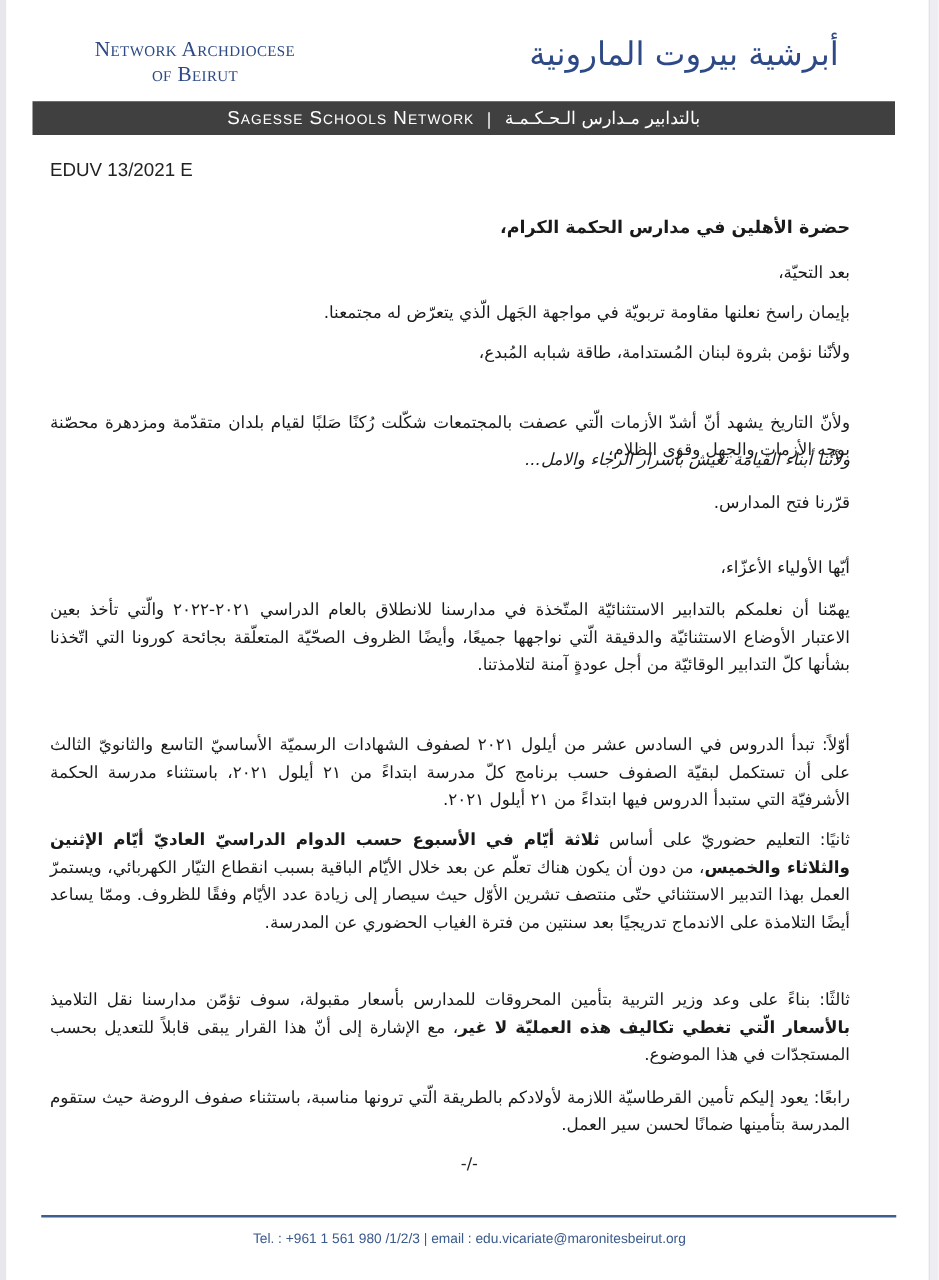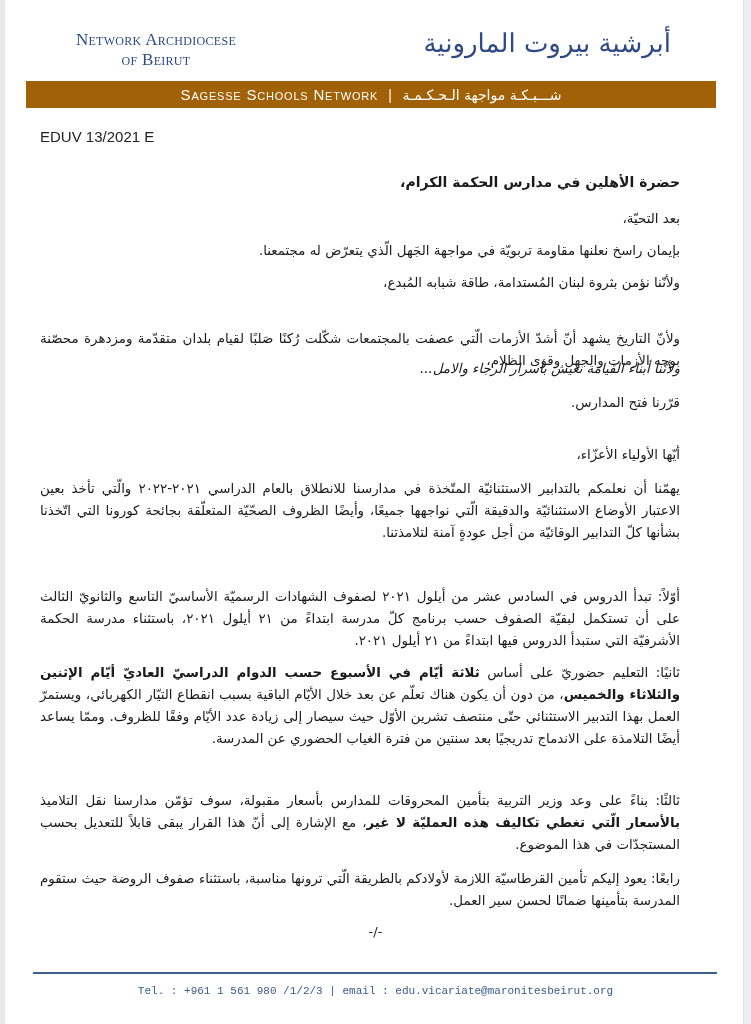--- a/index.html
+++ b/index.html
@@ -8,57 +8,57 @@
 
     .edge-left { position: absolute; left: 0; top: 0; width: 5px; height: 1024px; background: #e8e8ec; }
     .edge-right { position: absolute; right: 0; top: 0; width: 8px; height: 1024px; background: #eeeef2; border-left: 1px solid #e2e2e6; }
 
     .lh-en { position: absolute; left: 46px; top: 30px; width: 220px; text-align: center;
       font-family: "Liberation Serif", serif; color: #2e4a86; font-size: 13px; letter-spacing: 0.3px; line-height: 20px; font-variant: small-caps; }
     .lh-en .big { font-size: 17px; }
     .lh-ar { position: absolute; right: 80px; top: 28px; font-family: "DejaVu Serif", serif;
       color: #2e4a86; font-size: 26px; direction: rtl; }
 
-    .banner { position: absolute; left: 26px; top: 81px; width: 690px; height: 27px; background: #a16207;
+    .banner { position: absolute; left: 26px; top: 81px; width: 690px; height: 27px; background: #404040;
       color: #ffffff; display: flex; align-items: center; justify-content: center; gap: 10px;
       font-family: "Liberation Sans", sans-serif; font-size: 14px; letter-spacing: 0.8px; }
     .banner .en { font-variant: small-caps; font-size: 15px; }
     .banner .sep { opacity: 0.95; }
     .banner .ar { direction: rtl; font-family: "DejaVu Sans", sans-serif; font-size: 14px; letter-spacing: 2px; }
 
     .ref { position: absolute; left: 40px; top: 128px; font-family: Liberation Sans, sans-serif; font-size: 15px; color: #222; }
 
     .body { position: absolute; left: 40px; top: 168px; width: 640px; direction: rtl; text-align: right;
       font-family: "DejaVu Sans", sans-serif; font-size: 13.4px; color: #1a1a1a; }
     .body p { line-height: 22px; }
     .body .just { text-align: justify; text-align-last: right; }
     .body b { font-weight: bold; }
 
     .pg { position: absolute; left: 0; width: 751px; text-align: center; font-size: 13px; color: #222; font-family: "DejaVu Sans", sans-serif; }
 
     .footer-line { position: absolute; left: 33px; top: 972px; width: 684px; height: 2px; background: #3d5f8f; }
     .footer-text { position: absolute; left: 0; top: 985px; width: 751px; text-align: center;
-      font-family: Liberation Mono, monospace; font-size: 11px; color: #3a5a8c; }
+      font-family: Liberation Sans, sans-serif; font-size: 11px; color: #3a5a8c; }
   </style>
 </head>
 <body>
 
 <div class="edge-left"></div>
 <div class="edge-right"></div>
 
 <div class="lh-en">
   <div class="big">Network Archdiocese</div>
   <div class="big">of Beirut</div>
 </div>
 <div class="lh-ar">أبرشية بيروت المارونية</div>
 
 <div class="banner">
   <span class="en">Sagesse Schools Network</span>
   <span class="sep">|</span>
-  <span class="ar">شـــبـكـة مواجهة الـحـكـمـة</span>
+  <span class="ar">بالتدابير مـدارس الـحـكـمـة</span>
 </div>
 
 <div class="ref">EDUV 13/2021 E</div>
 
 <div class="body">
   <p style="position:absolute; right:0; top:3px; font-weight:bold; font-size:14px;">حضرة الأهلين في مدارس الحكمة الكرام،</p>
   <p style="position:absolute; right:0; top:40px;">بعد التحيّة،</p>
   <p style="position:absolute; right:0; top:72px;text-align:right;">بإيمان راسخ نعلنها مقاومة تربويّة في مواجهة الجَهل الّذي يتعرّض له مجتمعنا.</p>
   <p style="position:absolute; right:0; top:104px;">ولأنّنا نؤمن بثروة لبنان المُستدامة، طاقة شبابه المُبدع،</p>
   <p class="just" style="position:absolute; right:0; top:136px; width:640px;margin-top:24px;">ولأنّ التاريخ يشهد أنّ أشدّ الأزمات الّتي عصفت بالمجتمعات شكّلت رُكنًا صَلبًا لقيام بلدان متقدّمة ومزدهرة محصّنة بوجه الأزمات والجهل وقوى الظلام،</p>

